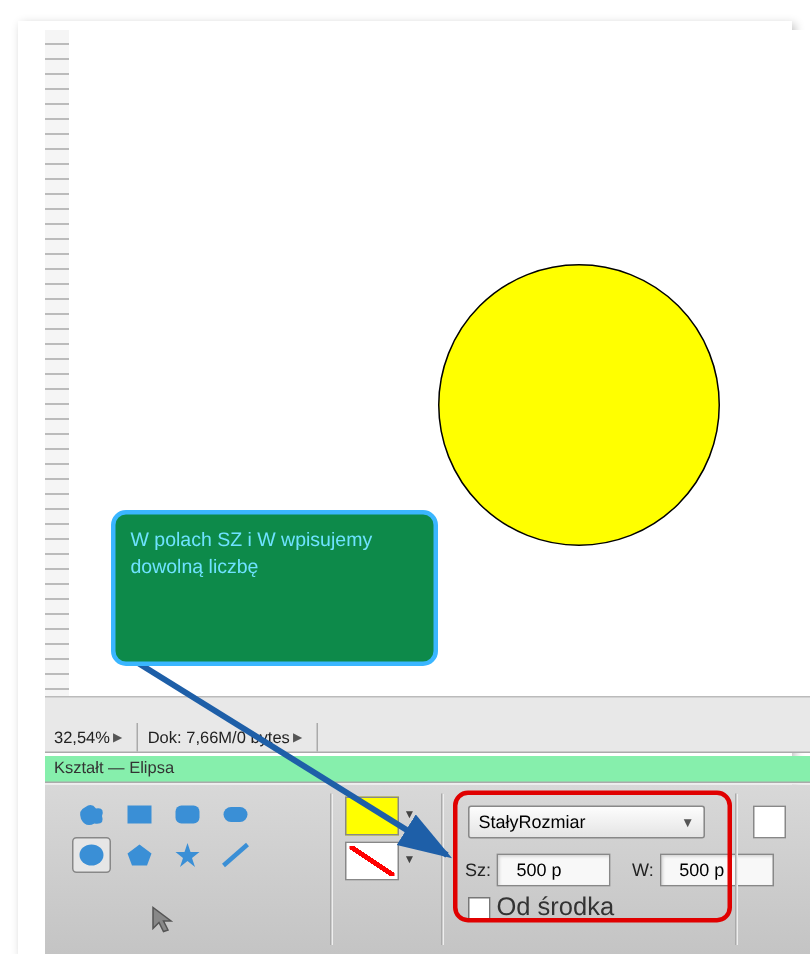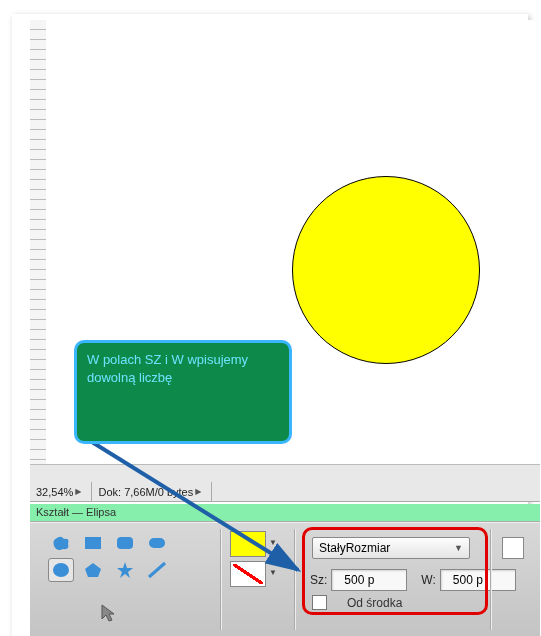--- a/index.html
+++ b/index.html
@@ -245,22 +245,22 @@
     padding: 0 12px;
     font-size: 12px;
     box-shadow: inset 1px 1px 2px rgba(0,0,0,0.15);
   }
   .checkbox-row {
     position: absolute;
     left: 282px;
     top: 72px;
     display:flex;
     align-items:center;
-    gap: 20px;
-    font-size: 12px;
+    gap: 4px;
+    font-size: 17px;
     color: #333;
   }
   .chk {
     width: 13px; height: 13px;
     border: 1px solid #777;
     background: #fff;
   }
   .right-swatch {
     position: absolute;
     left: 472px;

